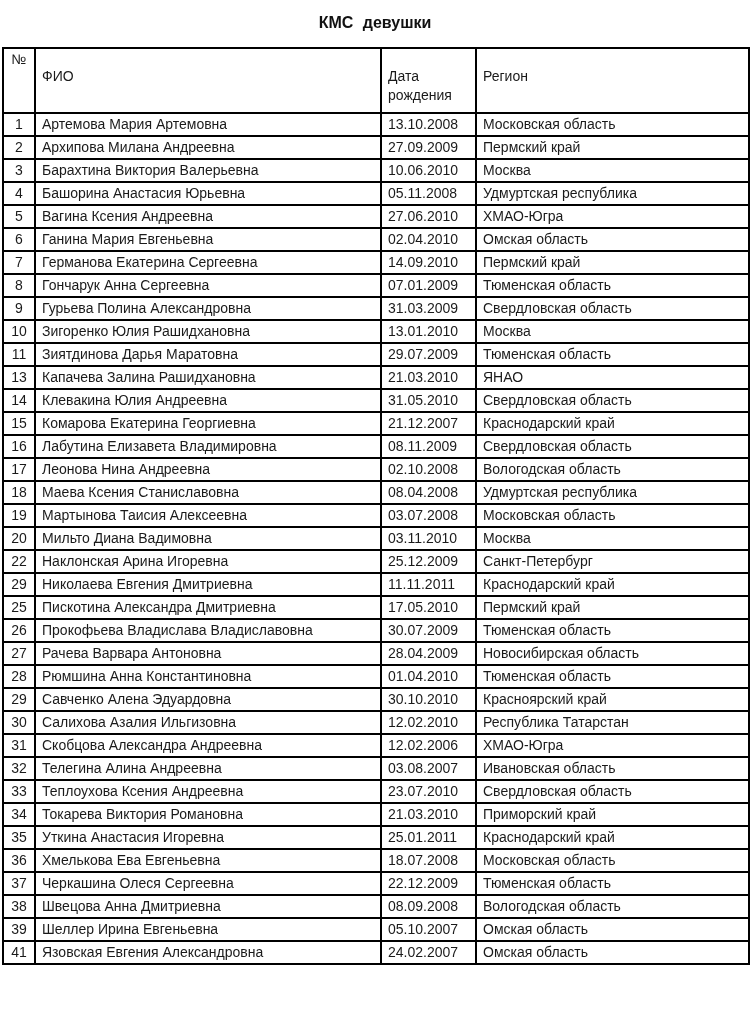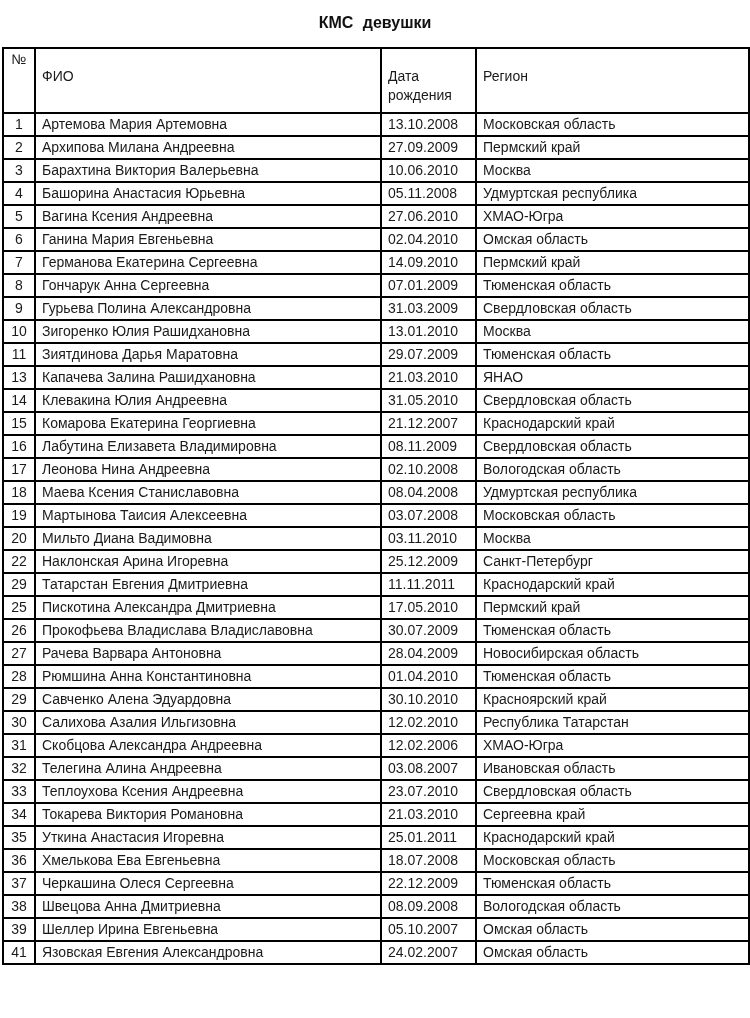--- a/index.html
+++ b/index.html
@@ -193,21 +193,21 @@
         <td>Москва</td>
       </tr>
       <tr>
         <td class="num">22</td>
         <td>Наклонская Арина Игоревна</td>
         <td>25.12.2009</td>
         <td>Санкт-Петербург</td>
       </tr>
       <tr>
         <td class="num">29</td>
-        <td>Татарстан Евгения Дмитриевна</td>
+        <td>Николаева Евгения Дмитриевна</td>
         <td>11.11.2011</td>
         <td>Краснодарский край</td>
       </tr>
       <tr>
         <td class="num">25</td>
         <td>Пискотина Александра Дмитриевна</td>
         <td>17.05.2010</td>
         <td>Пермский край</td>
       </tr>
       <tr>
@@ -255,21 +255,21 @@
       <tr>
         <td class="num">33</td>
         <td>Теплоухова Ксения Андреевна</td>
         <td>23.07.2010</td>
         <td>Свердловская область</td>
       </tr>
       <tr>
         <td class="num">34</td>
         <td>Токарева Виктория Романовна</td>
         <td>21.03.2010</td>
-        <td>Сергеевна край</td>
+        <td>Приморский край</td>
       </tr>
       <tr>
         <td class="num">35</td>
         <td>Уткина Анастасия Игоревна</td>
         <td>25.01.2011</td>
         <td>Краснодарский край</td>
       </tr>
       <tr>
         <td class="num">36</td>
         <td>Хмелькова Ева Евгеньевна</td>

